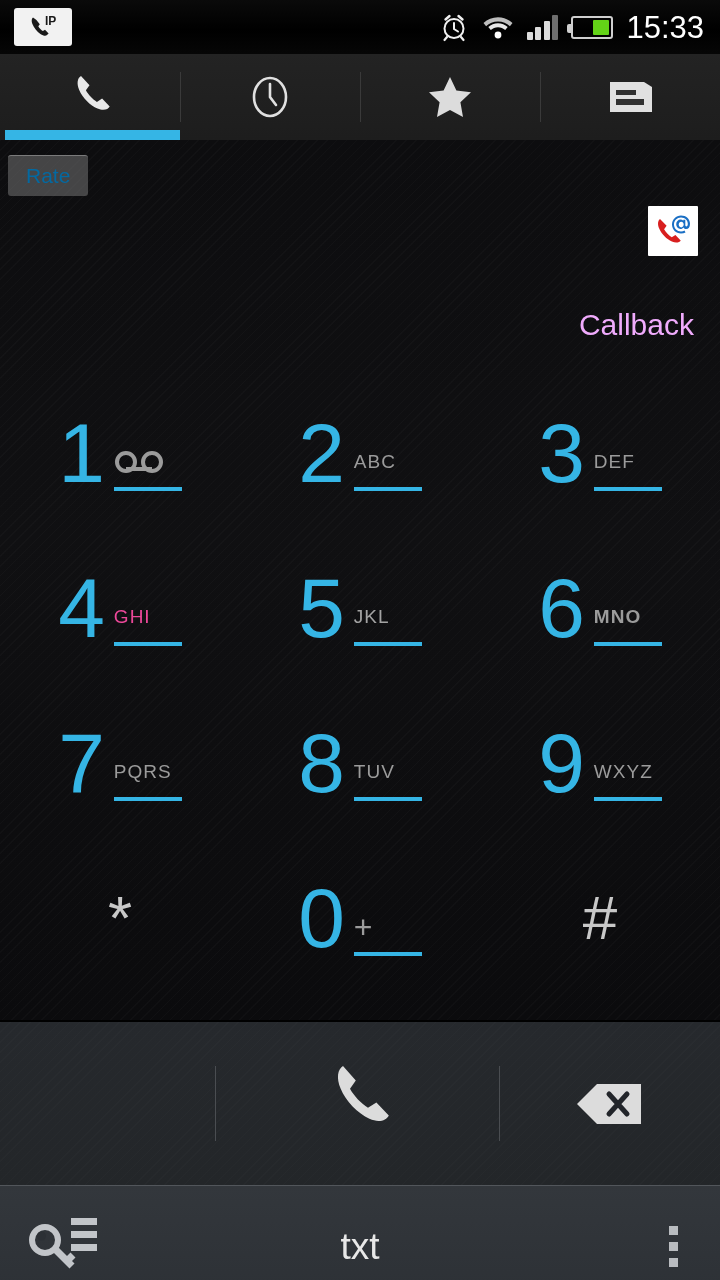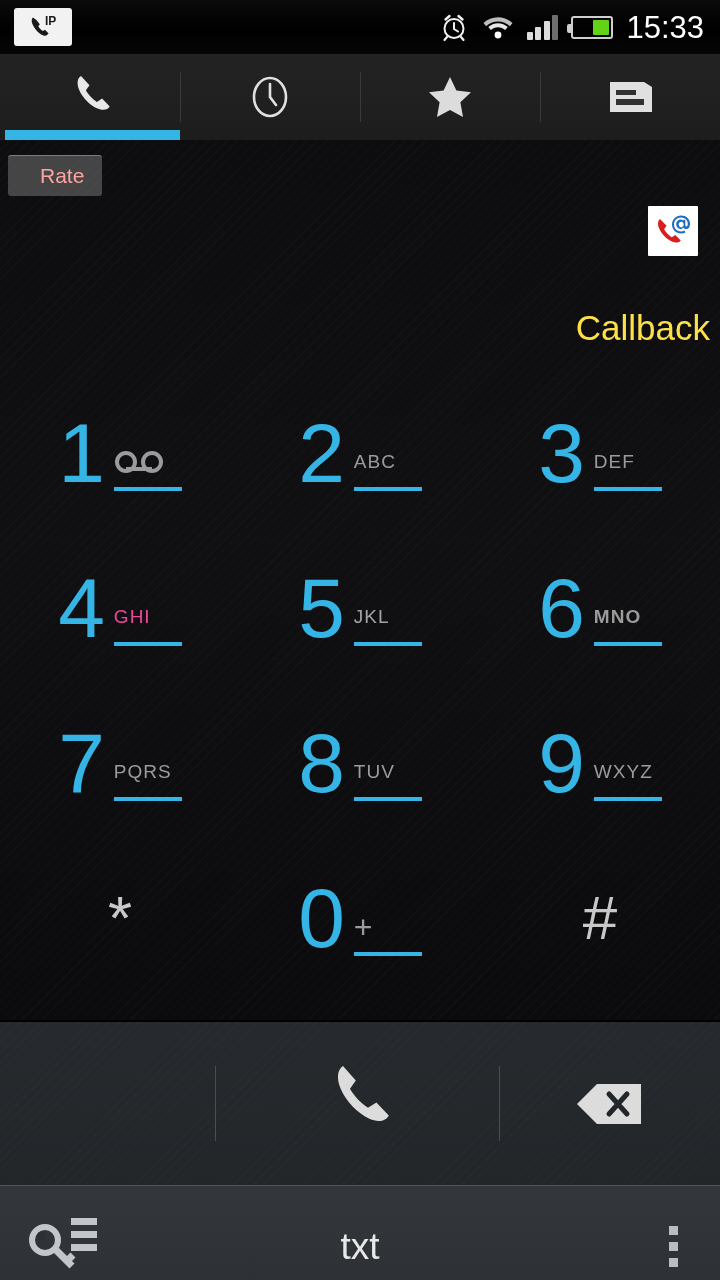--- a/index.html
+++ b/index.html
@@ -61,35 +61,35 @@
   
   .dialarea{
     position:absolute; left:0; top:140px; width:720px; height:880px;
     background:
       repeating-linear-gradient(135deg, rgba(255,255,255,0.018) 0px, rgba(255,255,255,0.018) 1px, rgba(0,0,0,0) 1px, rgba(0,0,0,0) 7px),
       linear-gradient(to bottom,#0d0d0f 0%,#101012 45%,#0b0b0d 100%);
   }
 
   .rate-btn{
     position:absolute; left:8px; top:155px;
-    padding:9px 18px 10px 32px;
+    padding:9px 18px 10px 18px;
     background:rgba(120,120,120,.52);
     border-top:1px solid rgba(190,190,190,.45);
     border-radius:3px;
-    color:#fca5a5; font-size:21px; line-height:1;
+    color:#0369a1; font-size:21px; line-height:1;
   }
 
   .callback-icon{
     position:absolute; right:22px; top:206px;
     width:50px; height:50px; background:#fff; border-radius:1px;
     overflow:hidden;
   }
   .callback-label{
-    position:absolute; right:10px; top:310px;
-    color:#fde047; font-size:35px; line-height:1;
+    position:absolute; right:26px; top:310px;
+    color:#f0abfc; font-size:30px; line-height:1;
   }
 
   
   .keypad{
     position:absolute; left:0; top:375px; width:720px; height:620px;
     display:grid; grid-template-columns:repeat(3,1fr); grid-template-rows:repeat(4,1fr);
   }
   .key{ position:relative; display:flex; align-items:center; justify-content:center; }
   .key .inner{ position:relative; display:flex; align-items:flex-start; }
   .digit{

